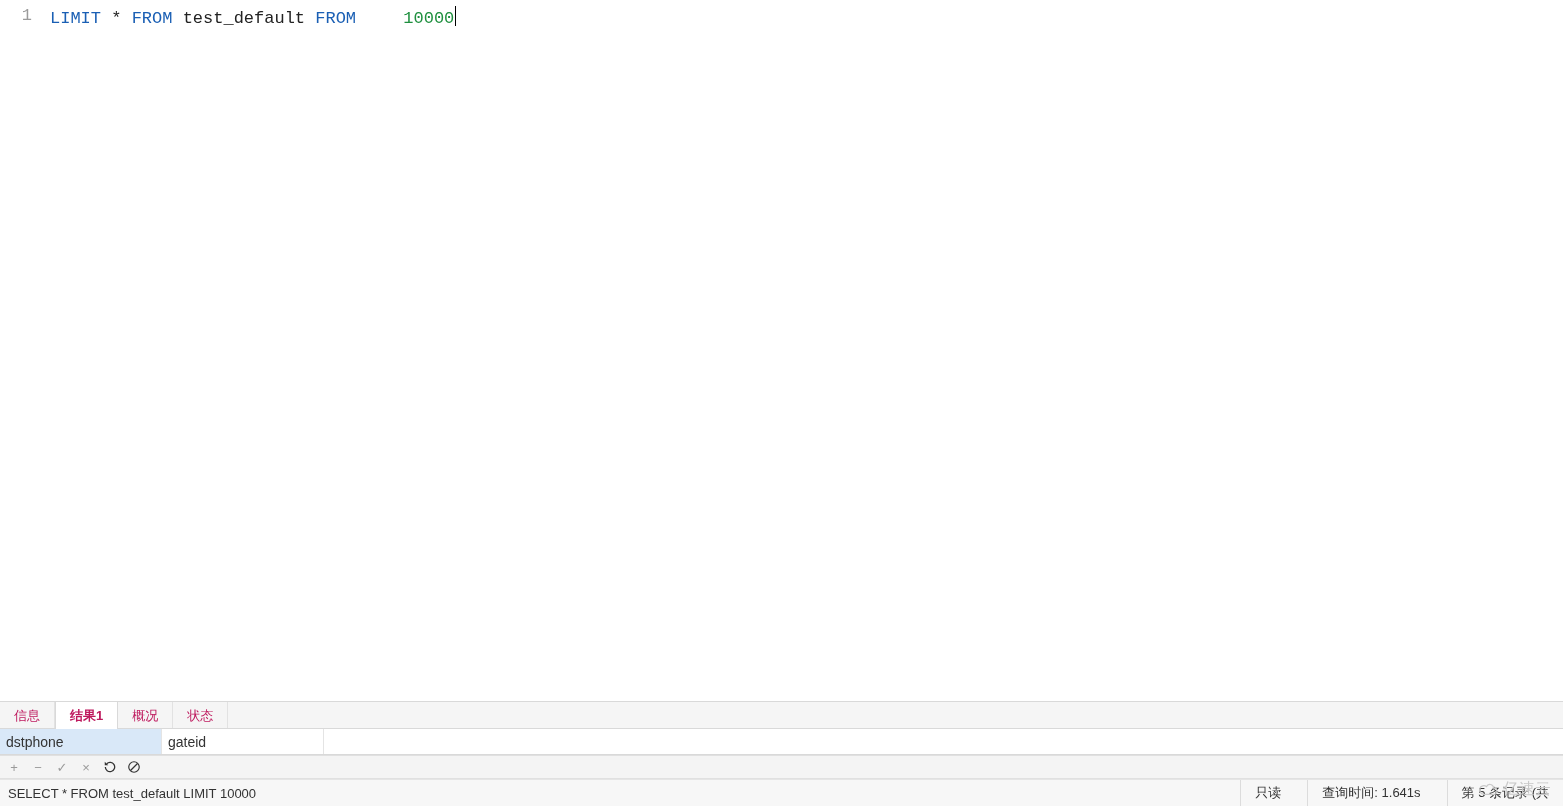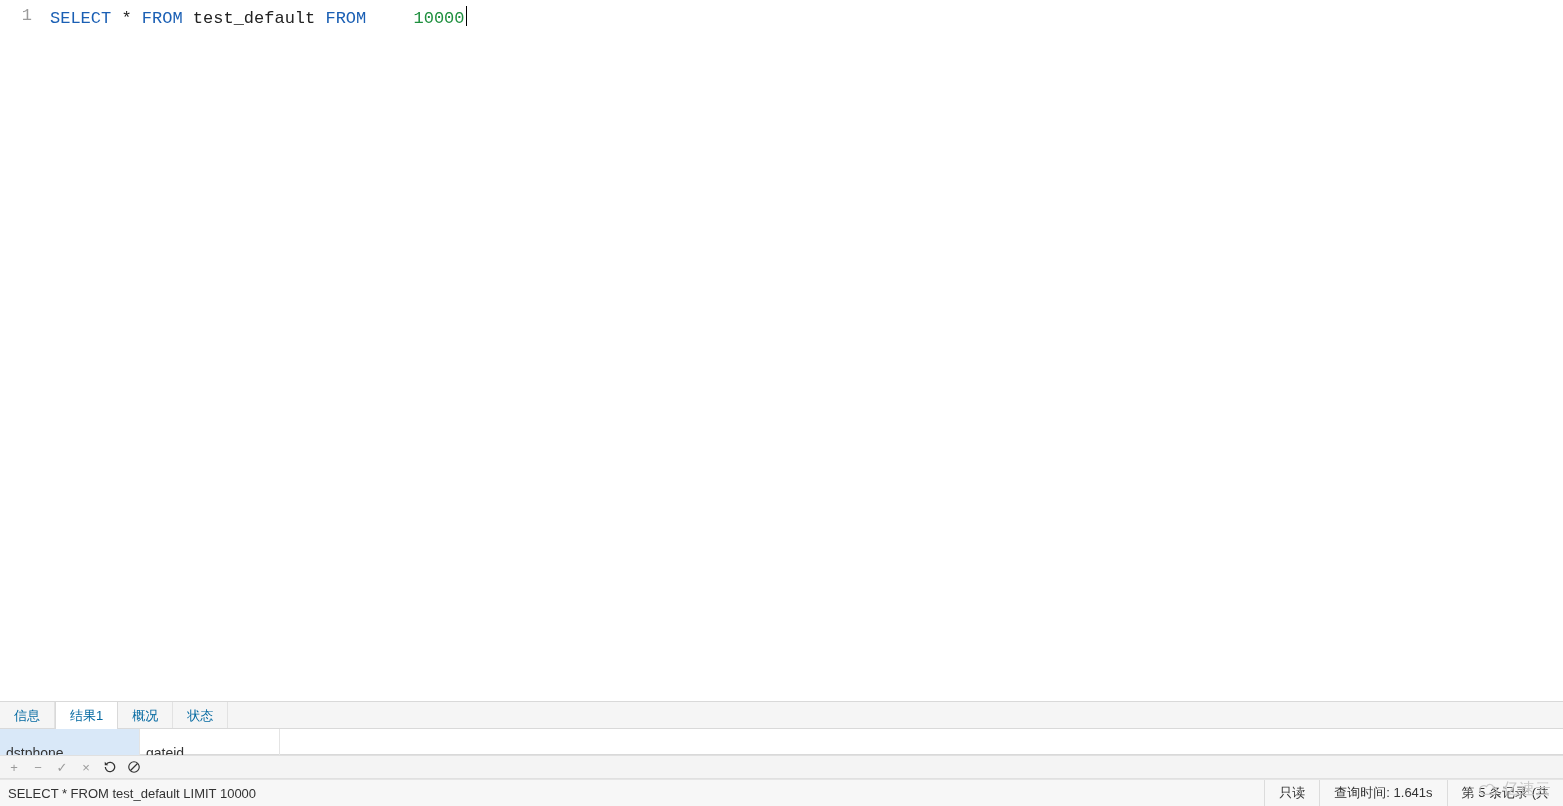--- a/index.html
+++ b/index.html
@@ -65,46 +65,46 @@
     height: 28px;
     border-top: 1px solid #d9d9d9;
     border-bottom: 1px solid #d9d9d9;
     background: #f5f5f5;
     display: flex;
     align-items: stretch;
     font-size: 13px;
   }
   .tab {
     padding: 4px 14px 0 14px;
-    color: #0369a1;
+    color: #be185d;
     border-right: 1px solid #e2e2e2;
     cursor: default;
     line-height: 20px;
   }
   .tab.active {
     background: #ffffff;
     border-top: 0;
     border-left: 1px solid #d9d9d9;
     border-right: 1px solid #d9d9d9;
     margin-bottom: -1px;
     padding-bottom: 1px;
-    font-weight: 400;
+    font-weight: 700;
   }
   .tab:first-child { border-left: none; }
 
   
   .grid {
     height: 26px;
     display: flex;
     border-bottom: 1px solid #d9d9d9;
     background: #ffffff;
   }
   .colhead {
-    width: 140px;
-    padding: 14px 6px;
+    width: 162px;
+    padding: 3px 6px;
     border-right: 1px solid #e4e4e4;
     font-size: 14px;
     color: #333;
     line-height: 20px;
   }
   .colhead.selected {
     background: #d9e8f8;
   }
 
   
@@ -148,20 +148,21 @@
     white-space: nowrap;
     overflow: hidden;
   }
   .statusbar .seg {
     padding: 0 14px;
     border-left: 1px solid #dcdcdc;
     height: 100%;
     display: flex;
     align-items: center;
     white-space: nowrap;
+    margin-left: 12px;
   }
 
   
   .watermark {
     position: absolute;
     right: 12px;
     bottom: 6px;
     color: #c9c9c9;
     font-size: 16px;
     display: flex;
@@ -173,21 +174,21 @@
 </style>
 </head>
 <body>
 
 <div class="wrap">
 
   <div class="editor">
     <div class="gutter">
       <span>1</span>
     </div>
-    <div class="code"><span class="kw">SELECT</span><span class="plain"> * </span><span class="kw">FROM</span><span class="plain"> test_default </span><span class="kw">FROM</span><span class="plain"> </span><span class="num">10000</span><span class="cursor"></span></div>
+    <div class="code"><span class="kw">LIMIT</span><span class="plain"> * </span><span class="kw">FROM</span><span class="plain"> test_default </span><span class="kw">FROM</span><span class="plain"> </span><span class="num">10000</span><span class="cursor"></span></div>
   </div>
 
   <div class="tabstrip">
     <div class="tab">
       <span>信息</span>
     </div>
     <div class="tab active">
       <span>结果1</span>
     </div>
     <div class="tab">

